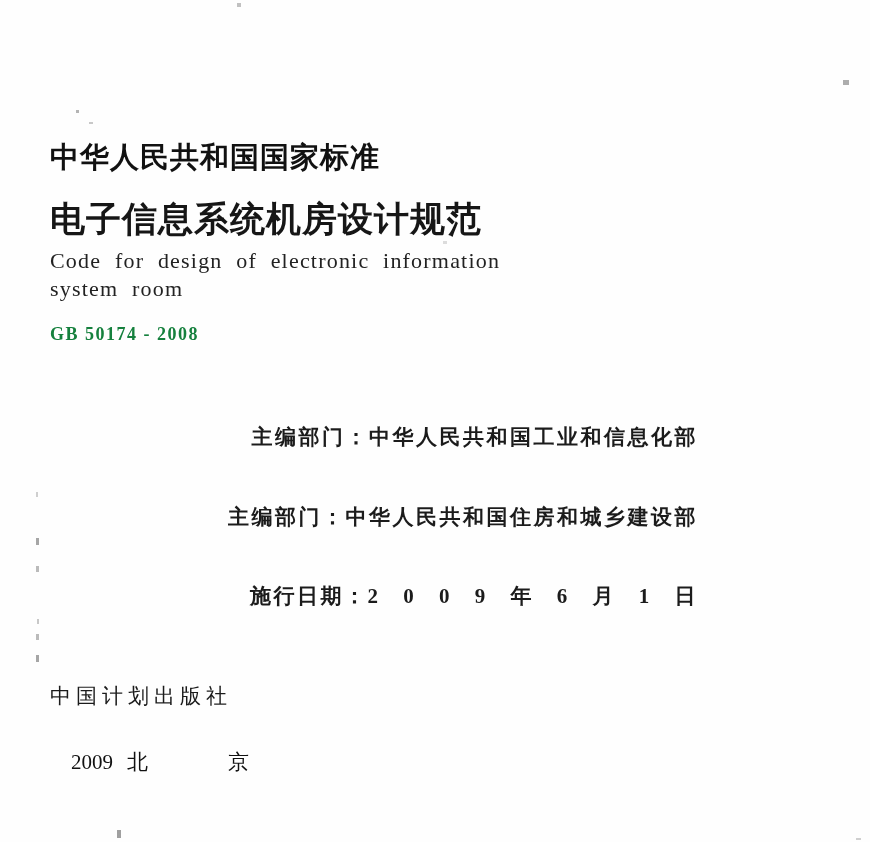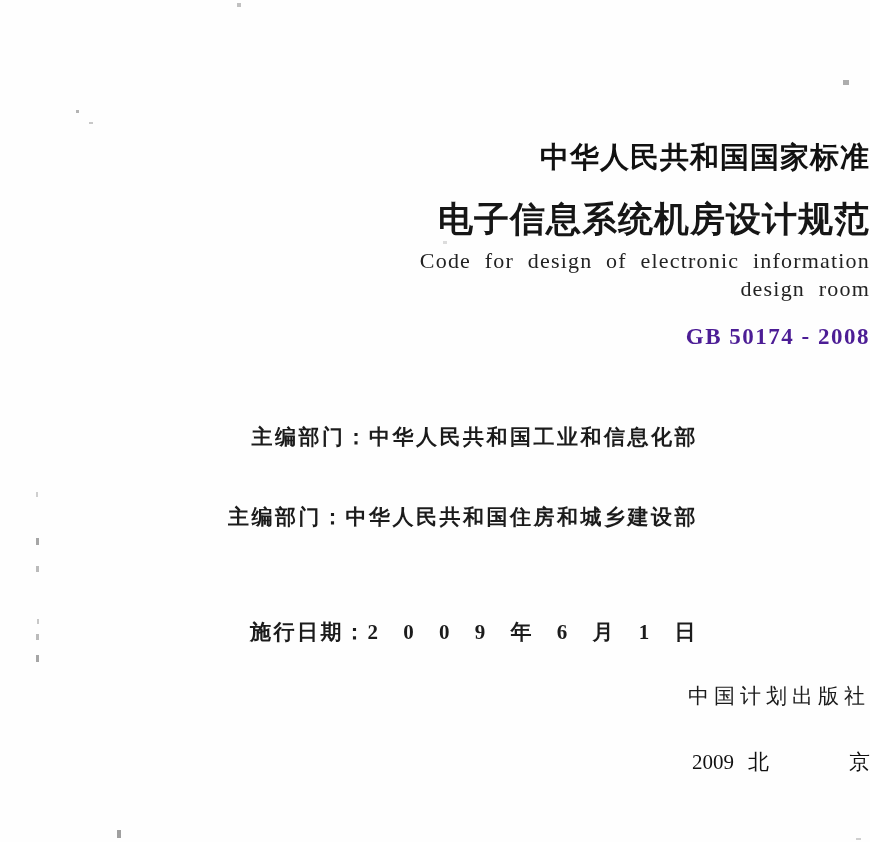--- a/index.html
+++ b/index.html
@@ -14,21 +14,21 @@
     background: #fefefe;
     overflow: hidden;
     font-family: "Liberation Serif", "DejaVu Serif", serif;
     color: #1a1a1a;
   }
   
   .line {
     position: absolute;
     left: 50px;
     right: 0;
-    text-align: right;
+    text-align: left;
     white-space: pre;
   }
   .standard-label {
     top: 138px;
     font-family: "DejaVu Sans", "Liberation Sans", sans-serif;
     font-weight: 700;
     font-size: 29px;
     letter-spacing: 1px;
     color: #111111;
   }
@@ -43,39 +43,38 @@
     font-size: 22px;
     letter-spacing: 1.2px;
     word-spacing: 7px;
     color: #222222;
   }
   .title-en.l1 { top: 248px; }
   .title-en.l2 { top: 276px; }
   .standard-code {
     top: 324px;
     font-weight: 700;
-    font-size: 23px;
+    font-size: 18px;
     letter-spacing: 1.5px;
-    color: #4c1d95;
+    color: #15803d;
   }
   .info-block {
     position: absolute;
     left: 228px;
     top: 371px;
     font-size: 21px;
     font-weight: 600;
     letter-spacing: 2.5px;
     line-height: 26.5px;
     text-align: right;
     white-space: pre;
     color: #1b1b1b;
   }
   .info-block .date-line {
     word-spacing: 15px;
-    margin-top: 36px;
   }
   .publisher {
     top: 682px;
     font-size: 21px;
     font-weight: 500;
     letter-spacing: 5px;
     color: #1b1b1b;
   }
   .imprint {
     top: 723px;
@@ -96,21 +95,21 @@
 <body>
 
 <div class="page">
 
   <div class="line standard-label">中华人民共和国国家标准</div>
 
   <div class="line title-en l1">Code for design of electronic information</div>
 
   <div class="line title-zh">电子信息系统机房设计规范</div>
 
-  <div class="line title-en l2">design room</div>
+  <div class="line title-en l2">system room</div>
 
   <div class="line standard-code">GB 50174 - 2008</div>
 
   <div class="info-block">
     <div>主编部门：中华人民共和国工业和信息化部</div>
     <div>主编部门：中华人民共和国住房和城乡建设部</div>
     <div class="date-line">施行日期：2 0 0 9 年 6 月 1 日</div>
   </div>
 
   <div class="line publisher">中国计划出版社</div>

